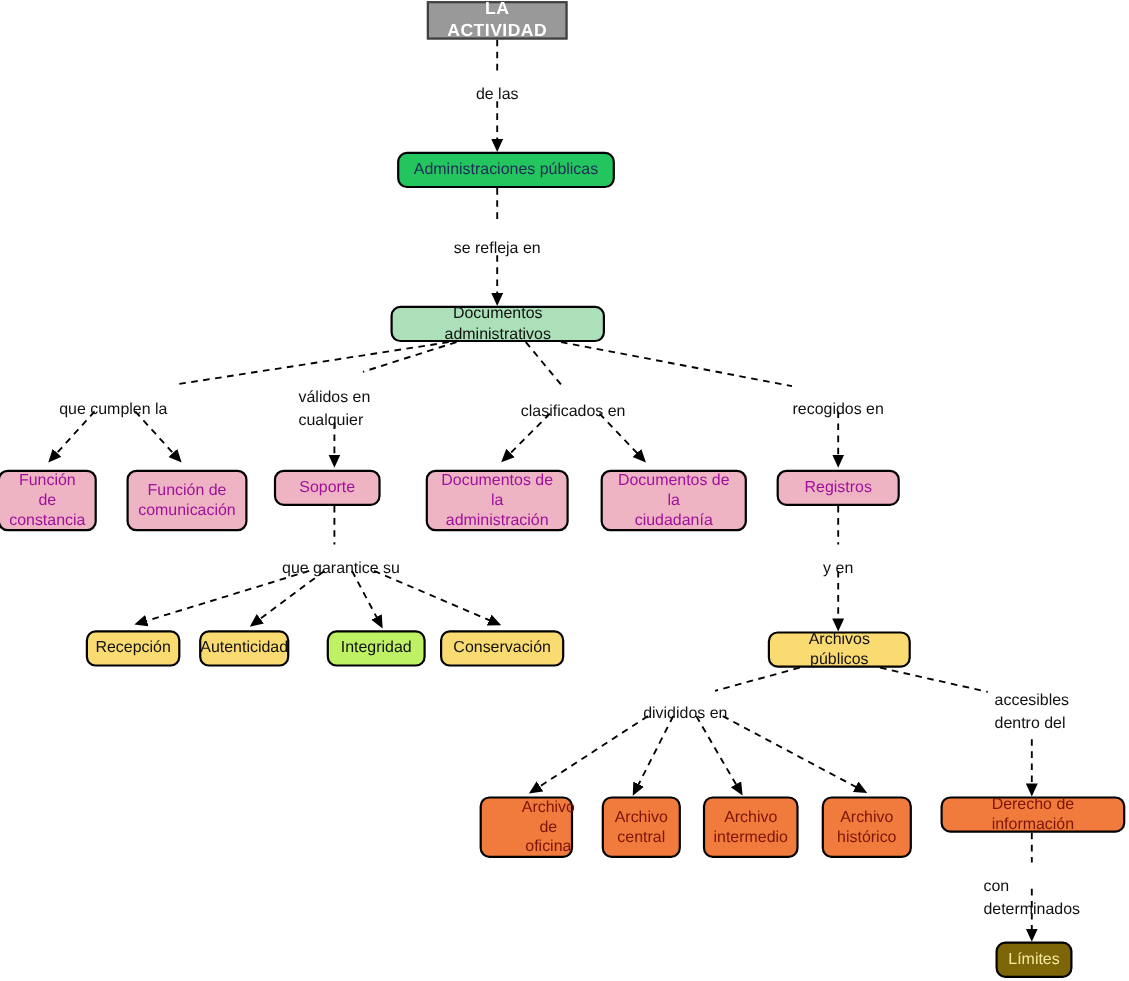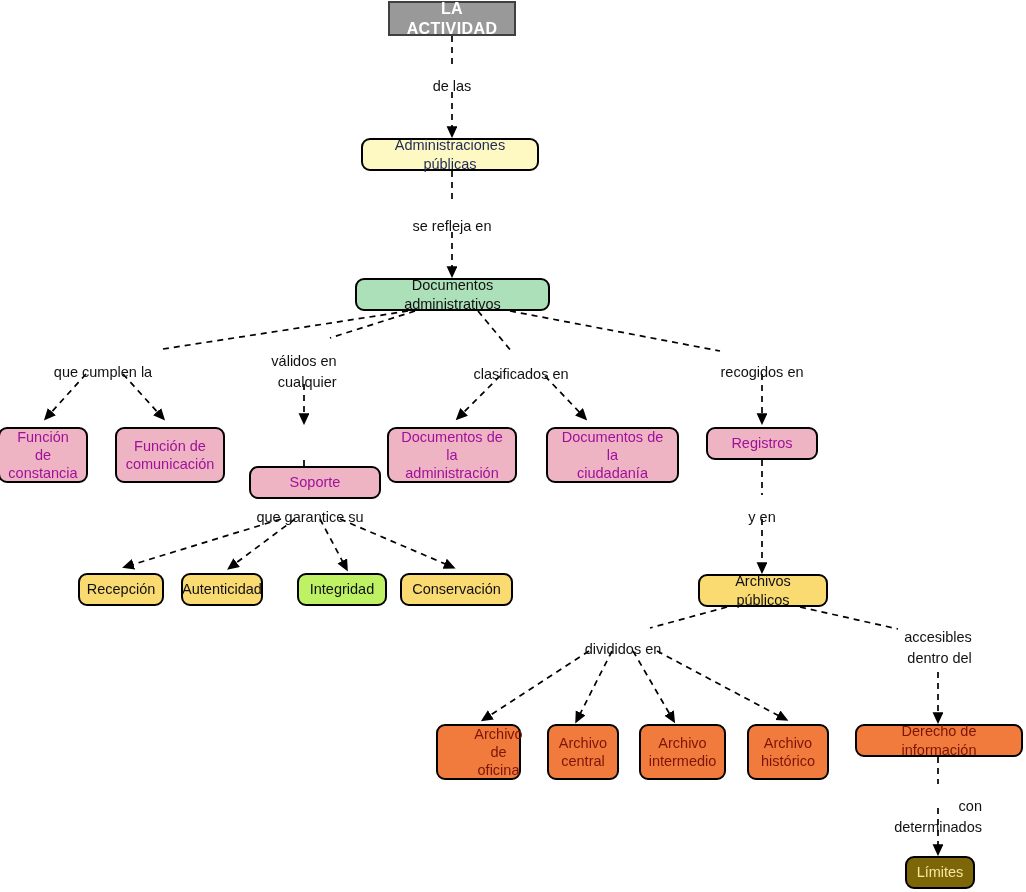--- a/index.html
+++ b/index.html
@@ -41,21 +41,21 @@
     border-radius: 0px;
     border: 2px solid #404040;
     font-weight: bold;
     letter-spacing: 0.4px;
     font-size: 16px;
   }
   .edge-label {
     position: absolute;
     font-size: 14.5px;
     color: #111111;
-    text-align: right;
+    text-align: left;
     line-height: 1.45;
     white-space: pre-line;
     transform: translateX(-50%);
   }
 </style>
 </head>
 <body>
 
 <div id="canvas">
 
@@ -94,27 +94,27 @@
         <path d="M633,651 L672,718" fill="none" stroke="#000000" stroke-width="1.7" stroke-dasharray="6,5" marker-end="url(#arrowhead)"></path>
         <path d="M657,651 L783,718" fill="none" stroke="#000000" stroke-width="1.7" stroke-dasharray="6,5" marker-end="url(#arrowhead)"></path>
         <path d="M938,672 L938,718" fill="none" stroke="#000000" stroke-width="1.7" stroke-dasharray="6,5" marker-end="url(#arrowhead)"></path>
         <path d="M938,757 L938,784" fill="none" stroke="#000000" stroke-width="1.7" stroke-dasharray="6,5"></path>
         <path d="M938,808 L938,850" fill="none" stroke="#000000" stroke-width="1.7" stroke-dasharray="6,5" marker-end="url(#arrowhead)"></path>
       </g>
   </svg>
 
   <div id="node-layer">
       <div class="node title" style="left: 388px; top: 1px; width: 128px; height: 35px; background: rgb(153, 153, 153); color: rgb(255, 255, 255);">LA ACTIVIDAD</div>
-      <div class="node" style="left: 361px; top: 138px; width: 178px; height: 33px; background: #fef9c3; color: rgb(31, 42, 86);">Administraciones públicas</div>
+      <div class="node" style="left: 361px; top: 138px; width: 198px; height: 33px; background: #22c55e; color: rgb(31, 42, 86);">Administraciones públicas</div>
       <div class="node" style="left: 355px; top: 278px; width: 195px; height: 33px; background: rgb(171, 224, 184); color: rgb(17, 17, 17);">Documentos administrativos</div>
       <div class="node" style="left: -2px; top: 427px; width: 90px; height: 56px; background: rgb(238, 180, 196); color: rgb(160, 17, 154);">Función de
 constancia</div>
       <div class="node" style="left: 115px; top: 427px; width: 110px; height: 56px; background: rgb(238, 180, 196); color: rgb(160, 17, 154);">Función de
 comunicación</div>
-      <div class="node" style="left: 249px; top: 427px; width: 132px; height: 33px; background: rgb(238, 180, 196); color: rgb(160, 17, 154); margin-top: 39px;">Soporte</div>
+      <div class="node" style="left: 249px; top: 427px; width: 97px; height: 33px; background: rgb(238, 180, 196); color: rgb(160, 17, 154);">Soporte</div>
       <div class="node" style="left: 387px; top: 427px; width: 130px; height: 56px; background: rgb(238, 180, 196); color: rgb(160, 17, 154);">Documentos de la
 administración</div>
       <div class="node" style="left: 546px; top: 427px; width: 133px; height: 56px; background: rgb(238, 180, 196); color: rgb(160, 17, 154);">Documentos de la
 ciudadanía</div>
       <div class="node" style="left: 706px; top: 427px; width: 112px; height: 33px; background: rgb(238, 180, 196); color: rgb(160, 17, 154);">Registros</div>
       <div class="node" style="left: 78px; top: 573px; width: 86px; height: 33px; background: rgb(250, 219, 114); color: rgb(17, 17, 17);">Recepción</div>
       <div class="node" style="left: 181px; top: 573px; width: 82px; height: 33px; background: rgb(250, 219, 114); color: rgb(17, 17, 17);">Autenticidad</div>
       <div class="node" style="left: 297px; top: 573px; width: 90px; height: 33px; background: #bef264; color: rgb(17, 17, 17);">Integridad</div>
       <div class="node" style="left: 400px; top: 573px; width: 113px; height: 33px; background: rgb(250, 219, 114); color: rgb(17, 17, 17);">Conservación</div>
       <div class="node" style="left: 698px; top: 574px; width: 130px; height: 33px; background: rgb(250, 219, 114); color: rgb(17, 17, 17);">Archivos públicos</div>

